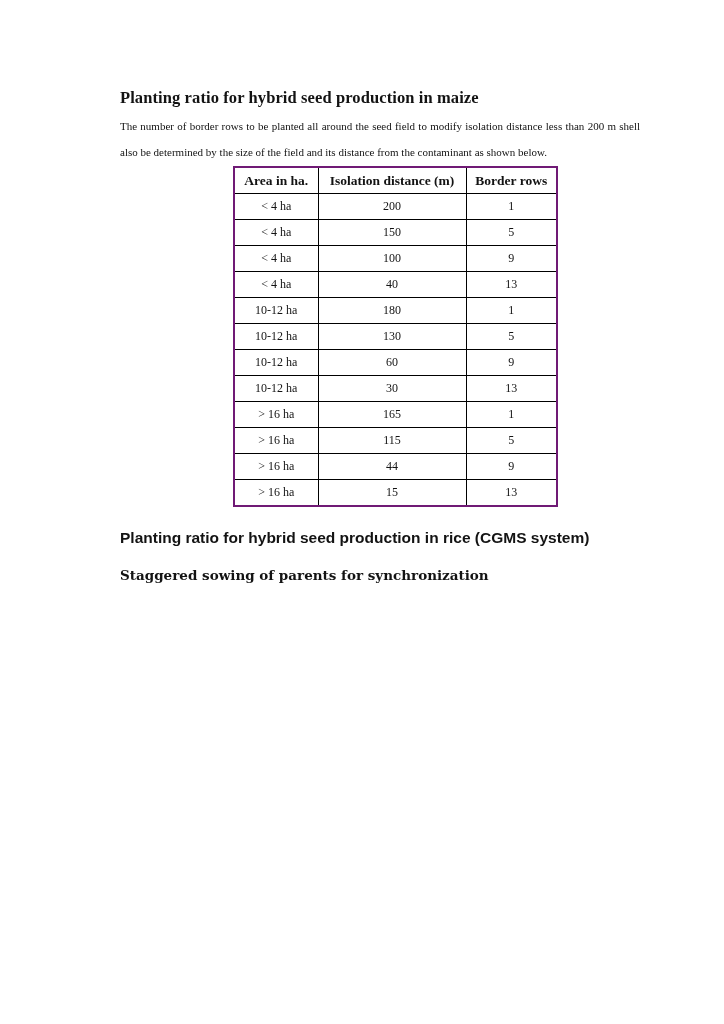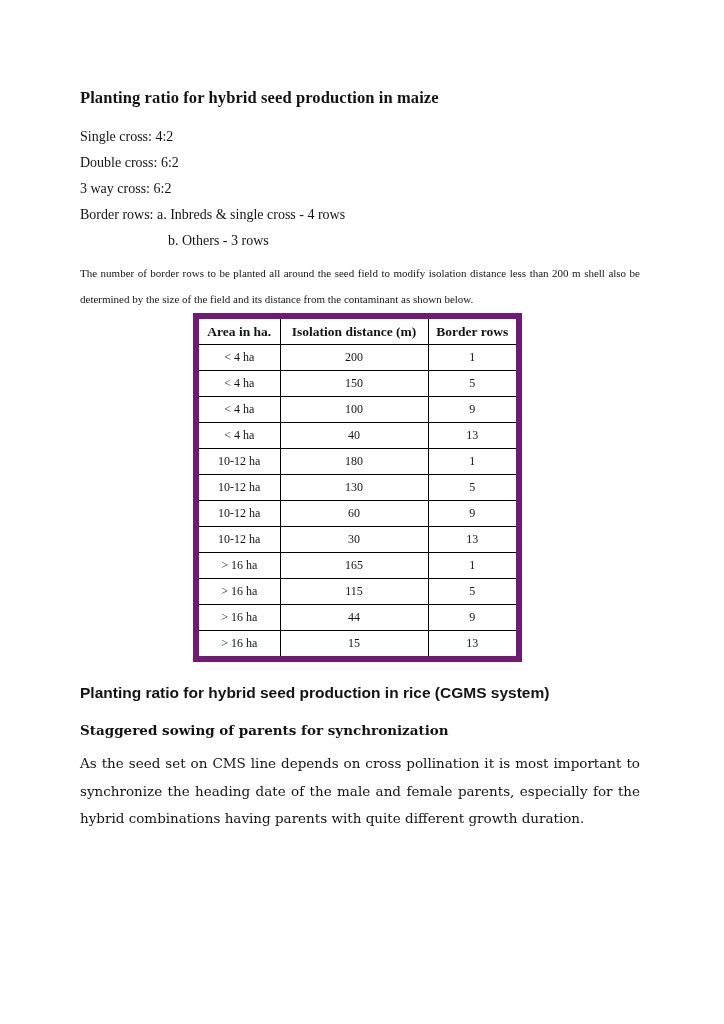--- a/index.html
+++ b/index.html
@@ -7,21 +7,21 @@
     width: 724px; height: 1024px;
     background: #ffffff;
     font-family: "Liberation Serif", serif;
     color: #131313;
     overflow: hidden;
   }
   .page {
     width: 724px; height: 1024px;
     background: #ffffff;
     box-sizing: border-box;
-    padding: 88px 84px 0 80px;
+    padding: 88px 84px 0 120px;
   }
   .title-maize {
     margin: 0;
     font-family: "Liberation Serif", serif;
     font-weight: bold;
     font-size: 16.5px;
     line-height: 19px;
     letter-spacing: 0.1px;
   }
   .ratio-lines {
@@ -33,21 +33,21 @@
   .para-maize {
     margin: 7px 0 0 0;
     font-size: 11px;
     line-height: 25.5px;
     text-align: justify;
   }
   .isolation-table {
     border-collapse: collapse;
     table-layout: fixed;
     margin: 1px 0 0 113px;
-    border: 6px solid #701a75;
+    border: 2px solid #701a75;
   }
   .isolation-table th, .isolation-table td {
     border: 1px solid #000;
     text-align: center;
     vertical-align: middle;
     padding: 0 2px;
     height: 25px;
     overflow: hidden;
   }
   .isolation-table th {
@@ -80,27 +80,20 @@
     text-align: justify;
   }
 </style>
 </head>
 <body>
 
 <div class="page">
 
   <h1 class="title-maize">Planting ratio for hybrid seed production in maize</h1>
 
-  <div class="ratio-lines">
-    <div class="ratio-line">Single cross: 4:2</div>
-    <div class="ratio-line">Double cross: 6:2</div>
-    <div class="ratio-line">3 way cross: 6:2</div>
-    <div class="ratio-line">Border rows: a. Inbreds &amp; single cross - 4 rows</div>
-    <div class="ratio-line indented">b. Others - 3 rows</div>
-  </div>
 
   <p class="para-maize">The number of border rows to be planted all around the seed field to modify isolation distance less than 200 m shell also be determined by the size of the field and its distance from the contaminant as shown below.</p>
 
   <table class="isolation-table">
     <colgroup>
       <col class="col-area">
       <col class="col-distance">
       <col class="col-border">
     </colgroup>
     <thead>
@@ -171,15 +164,14 @@
         <td>15</td>
         <td>13</td>
       </tr>
     </tbody>
   </table>
 
   <h2 class="title-rice">Planting ratio for hybrid seed production in rice (CGMS system)</h2>
 
   <h3 class="subtitle-rice">Staggered sowing of parents for synchronization</h3>
 
-  <p class="para-rice">As the seed set on CMS line depends on cross pollination it is most important to synchronize the heading date of the male and female parents, especially for the hybrid combinations having parents with quite different growth duration.</p>
 
 </div>
 
 </body></html>

